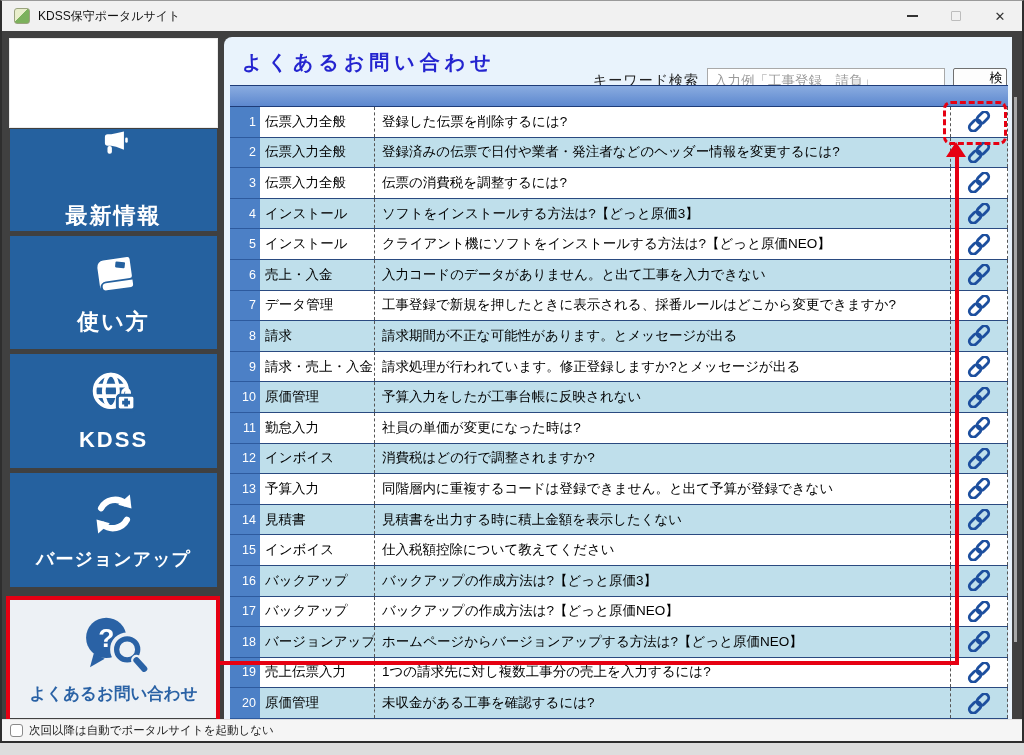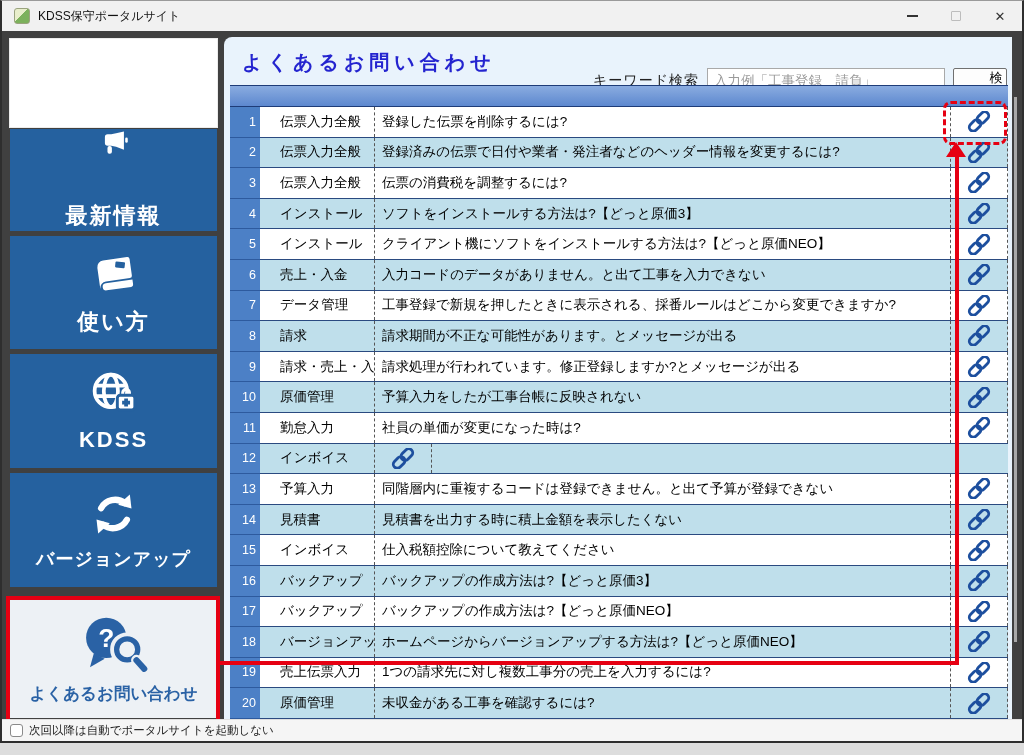--- a/index.html
+++ b/index.html
@@ -48,21 +48,21 @@
   .thead { display:flex; height:22px; background:linear-gradient(#8aace0,#5d88cf); border-top:1px solid #1e3c78; border-bottom:1px solid #1e3c78; }
   .thead .h { color:#fff; font-size:12.5px; display:flex; align-items:center; justify-content:center;margin-top:29px; }
   .h-no   { width:30px; font-size:11px; }
   .h-cat  { width:114px; }
   .h-q    { width:576px; }
   .h-link { width:58px; color:#d6e4ff !important; }
   .tbody { display:flex; flex-direction:column; height:612px; }
   .row { flex:1 1 0; display:flex; border-bottom:1px solid #2a4a80; background:#fff; }
   .row.alt { background:#bfdfeb; }
   .c-no { width:30px; background:#4c80c6; color:#fff; font-size:12.5px; display:flex; align-items:center; justify-content:flex-end; padding-right:4px; border-bottom:1px solid #2d5a9e; margin-bottom:-1px; }
-  .c-cat { width:114px; font-size:13.5px; color:#000; display:flex; align-items:center; padding-left:20px; overflow:hidden; white-space:nowrap; }
+  .c-cat { width:114px; font-size:13.5px; color:#000; display:flex; align-items:center; padding-left:5px; overflow:hidden; white-space:nowrap; }
   .c-q { width:576px; font-size:13.5px; color:#000; display:flex; align-items:center; padding-left:7px; overflow:hidden; white-space:nowrap; border-left:1px dashed #555; }
   .c-link { width:58px; display:flex; align-items:center; justify-content:center; border-left:1px dashed #555; border-right:1px dashed #555; cursor:pointer; }
   
   .footer { position:absolute; left:0; bottom:0; width:100%; height:22px; background:#f5f5f5; border-top:1px solid #e0e0e0; display:flex; align-items:center; }
   .cbx { width:13px; height:13px; border:1px solid #8a8a8a; border-radius:3px; background:#fff; margin:0 6px 0 8px; }
   .cbx-label { font-size:11.5px; color:#222; }
   
   .scroll-thumb { position:absolute; left:1012px; top:96px; width:3px; height:545px; background:#a9a9a9; }
   
   .ann { position:absolute; pointer-events:none; }
@@ -315,20 +315,21 @@
             <rect x="0.5" y="6.2" width="12.5" height="7.6" rx="3.8"></rect>
             <rect x="11" y="6.2" width="12.5" height="7.6" rx="3.8"></rect>
           </g>
         </svg>
       </div>
     </div>
 
     <div class="row alt">
       <div class="c-no">12</div>
       <div class="c-cat">インボイス</div>
+      <div class="c-q">消費税はどの行で調整されますか?</div>
       <div class="c-link">
         <svg width="26" height="21" viewBox="0 0 24 20" fill="none" stroke="#1d4f9e" stroke-width="2.7">
           <g transform="rotate(-45 12 10)">
             <rect x="0.5" y="6.2" width="12.5" height="7.6" rx="3.8"></rect>
             <rect x="11" y="6.2" width="12.5" height="7.6" rx="3.8"></rect>
           </g>
         </svg>
       </div>
     </div>
 

